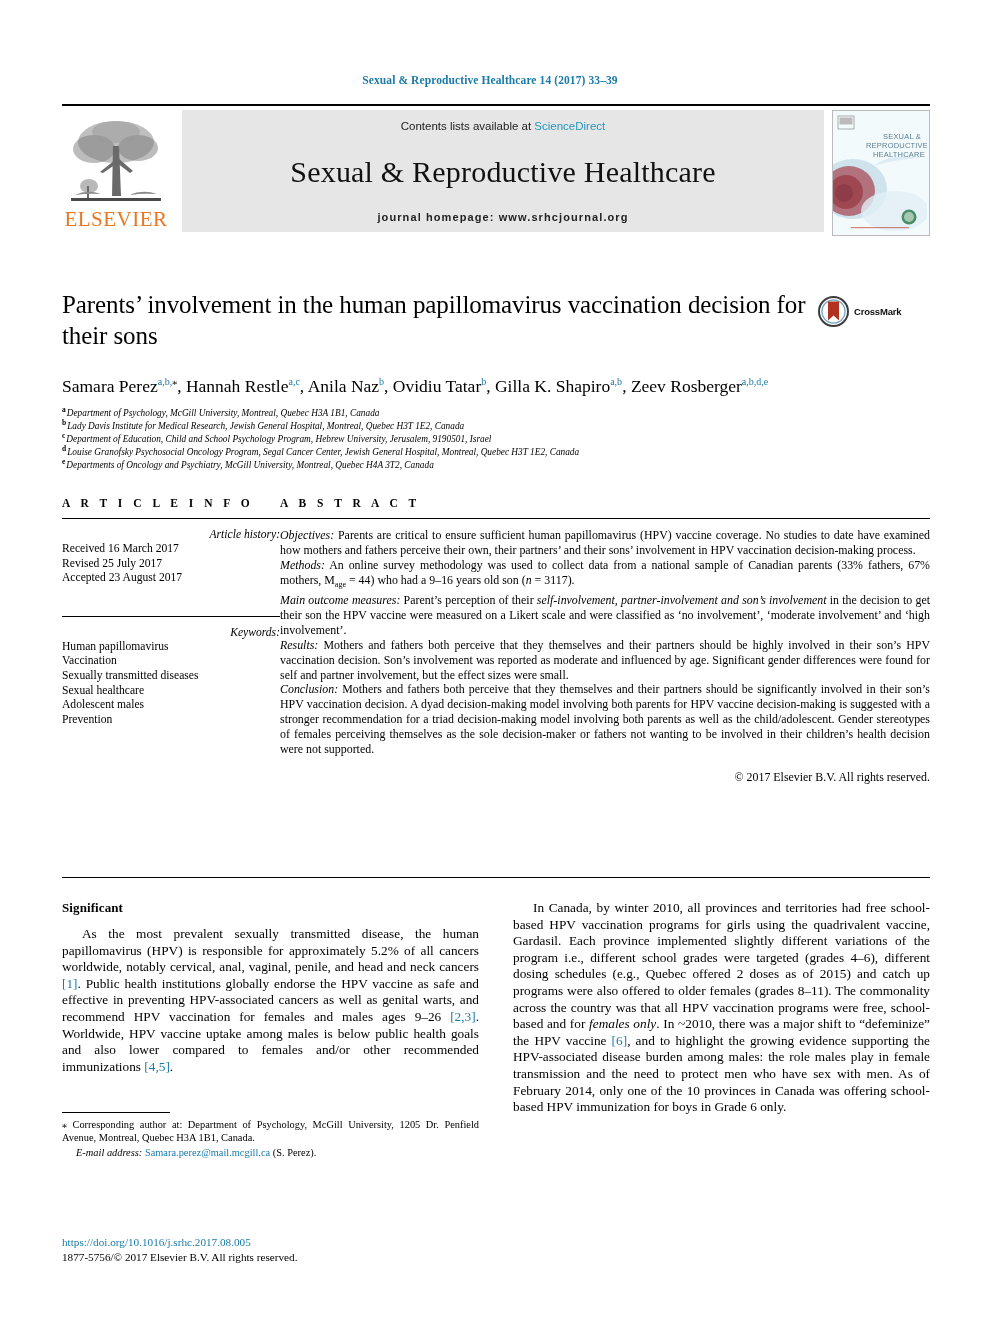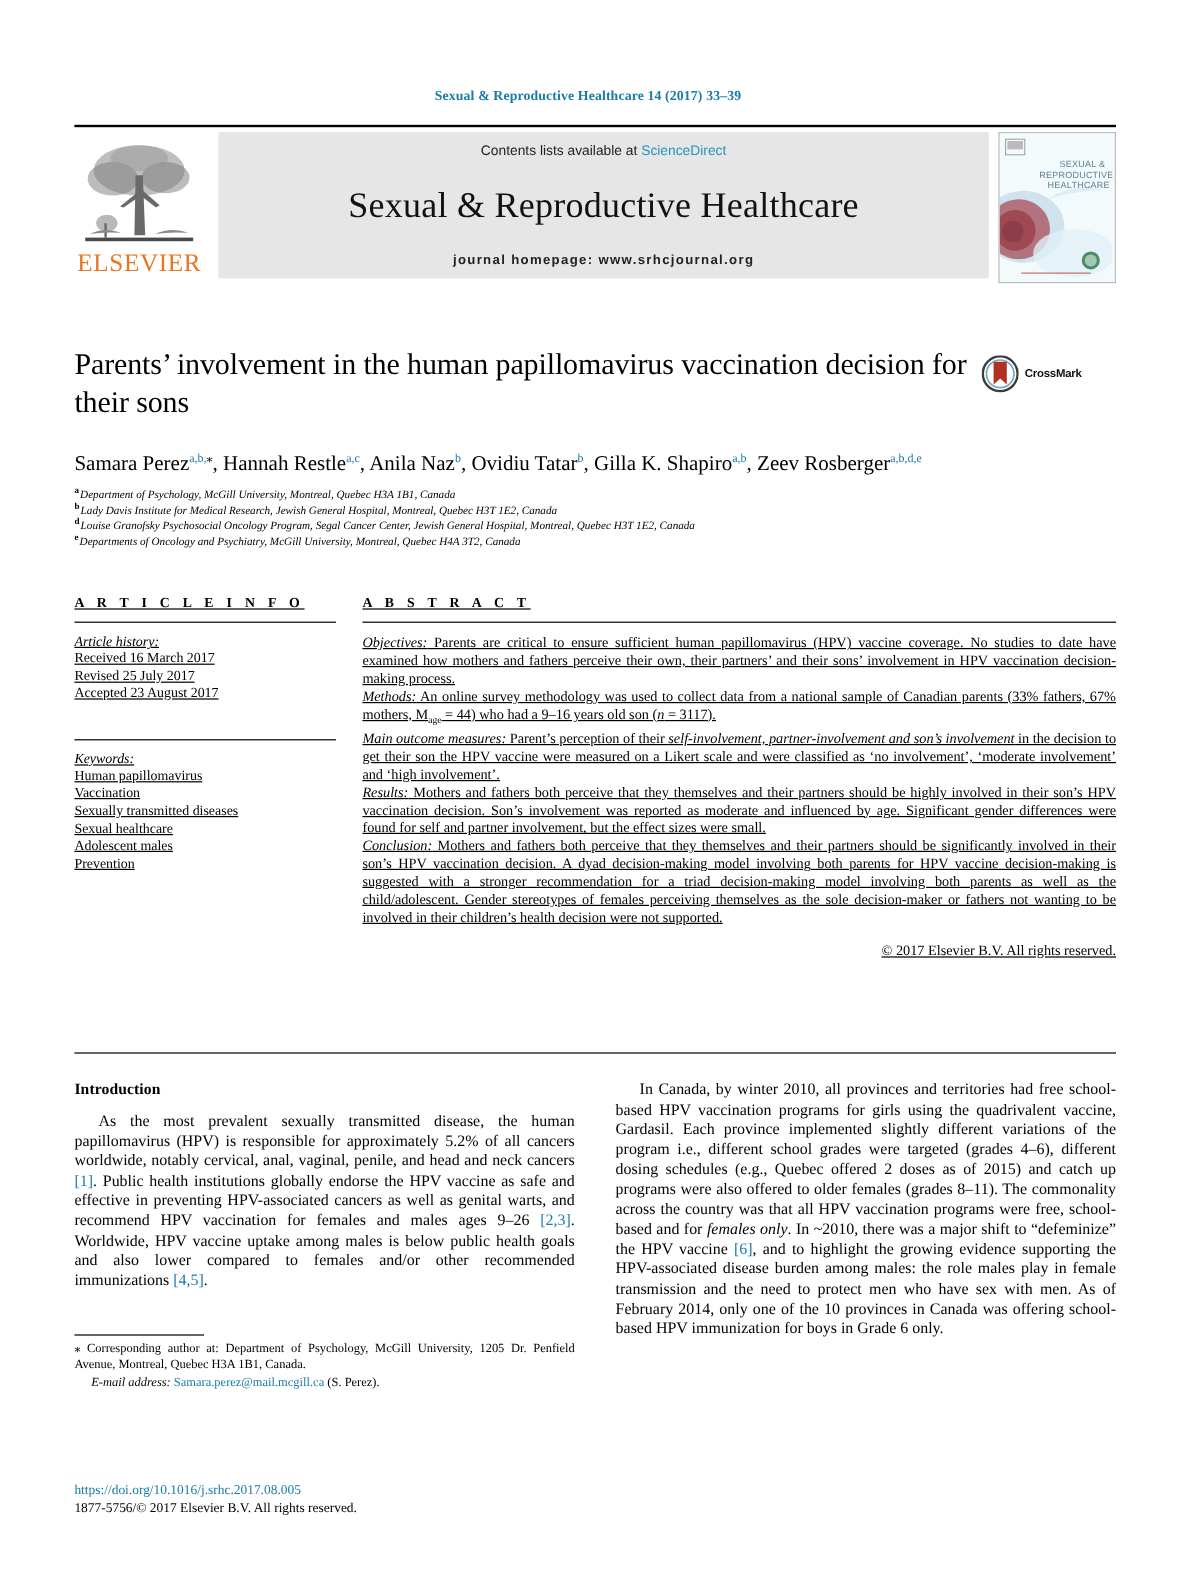--- a/index.html
+++ b/index.html
@@ -176,40 +176,39 @@
     margin-right: 1px;
   }
 
   
   .info-abstract {
     position: absolute;
     top: 497px;
     left: 62px;
     width: 868px;
     display: flex;
-    gap: 22px;
-    text-decoration: underline;
   }
   .col-info { width: 218px; flex: 0 0 218px; }
   .col-abstract { flex: 1 1 auto; }
 
   .section-caps {
     font-family: "Liberation Serif", serif;
     font-size: 11.5px;
     font-weight: bold;
     letter-spacing: 4px;
     margin-bottom: 9px;
   }
   .rule-thin { border: 0; border-top: 1px solid #000; margin: 0 0 9px 0; }
   .rule-med  { border: 0; border-top: 1.6px solid #000; margin: 0 0 9px 0; }
 
   .info-sub {
     font-style: italic;
     font-size: 11.6px;
     margin-bottom: 1px;
+    text-align: right;
   }
   .info-list {
     font-size: 11.6px;
     line-height: 14.6px;
   }
   .keywords-block { margin-top: 30px; }
 
   .abstract-body {
     font-size: 11.9px;
     line-height: 14.9px;
@@ -368,20 +367,21 @@
         <path d="M10 5.5 h11 v19 l-5.5 -5 l-5.5 5 z" fill="#b03322"></path>
       </svg>
       <span class="crossmark-label">CrossMark</span>
     </div>
 
     <div class="authors"><span>Samara Perez</span><sup>a,b,</sup><sup class="star">⁎</sup>, <span>Hannah Restle</span><sup>a,c</sup>, <span>Anila Naz</span><sup>b</sup>, <span>Ovidiu Tatar</span><sup>b</sup>, <span>Gilla K. Shapiro</span><sup>a,b</sup>, <span>Zeev Rosberger</span><sup>a,b,d,e</sup></div>
 
     <div class="affiliations">
         <div><sup>a</sup>Department of Psychology, McGill University, Montreal, Quebec H3A 1B1, Canada</div>
         <div><sup>b</sup>Lady Davis Institute for Medical Research, Jewish General Hospital, Montreal, Quebec H3T 1E2, Canada</div>
+        <div><sup>c</sup>Department of Education, Child and School Psychology Program, Hebrew University, Jerusalem, 9190501, Israel</div>
         <div><sup>d</sup>Louise Granofsky Psychosocial Oncology Program, Segal Cancer Center, Jewish General Hospital, Montreal, Quebec H3T 1E2, Canada</div>
         <div><sup>e</sup>Departments of Oncology and Psychiatry, McGill University, Montreal, Quebec H4A 3T2, Canada</div>
       </div>
   </div>
 
   <div class="info-abstract">
 
     <div class="col-info">
       <div class="section-caps">A R T I C L E   I N F O</div>
       <hr class="rule-med">
@@ -418,21 +418,21 @@
         </div>
       <div class="copyright">© 2017 Elsevier B.V. All rights reserved.</div>
     </div>
 
   </div>
 
   <div class="bottom-rule"></div>
 
   <div class="body-cols">
     <div class="bcol">
-      <h2 class="head">Introduction</h2>
+      <h2 class="head">Significant</h2>
       <p>As the most prevalent sexually transmitted disease, the human papillomavirus (HPV) is responsible for approximately 5.2% of all cancers worldwide, notably cervical, anal, vaginal, penile, and head and neck cancers <span class="ref">[1]</span>. Public health institutions globally endorse the HPV vaccine as safe and effective in preventing HPV-associated cancers as well as genital warts, and recommend HPV vaccination for females and males ages 9–26 <span class="ref">[2,3]</span>. Worldwide, HPV vaccine uptake among males is below public health goals and also lower compared to females and/or other recommended immunizations <span class="ref">[4,5]</span>.</p>
     </div>
     <div class="bcol">
       <p>In Canada, by winter 2010, all provinces and territories had free school-based HPV vaccination programs for girls using the quadrivalent vaccine, Gardasil. Each province implemented slightly different variations of the program i.e., different school grades were targeted (grades 4–6), different dosing schedules (e.g., Quebec offered 2 doses as of 2015) and catch up programs were also offered to older females (grades 8–11). The commonality across the country was that all HPV vaccination programs were free, school-based and for <i>females only</i>. In ~2010, there was a major shift to “defeminize” the HPV vaccine <span class="ref">[6]</span>, and to highlight the growing evidence supporting the HPV-associated disease burden among males: the role males play in female transmission and the need to protect men who have sex with men. As of February 2014, only one of the 10 provinces in Canada was offering school-based HPV immunization for boys in Grade 6 only.</p>
     </div>
   </div>
 
   <div class="footnotes">
     <hr class="fn-rule">
     <div class="fn-line">

